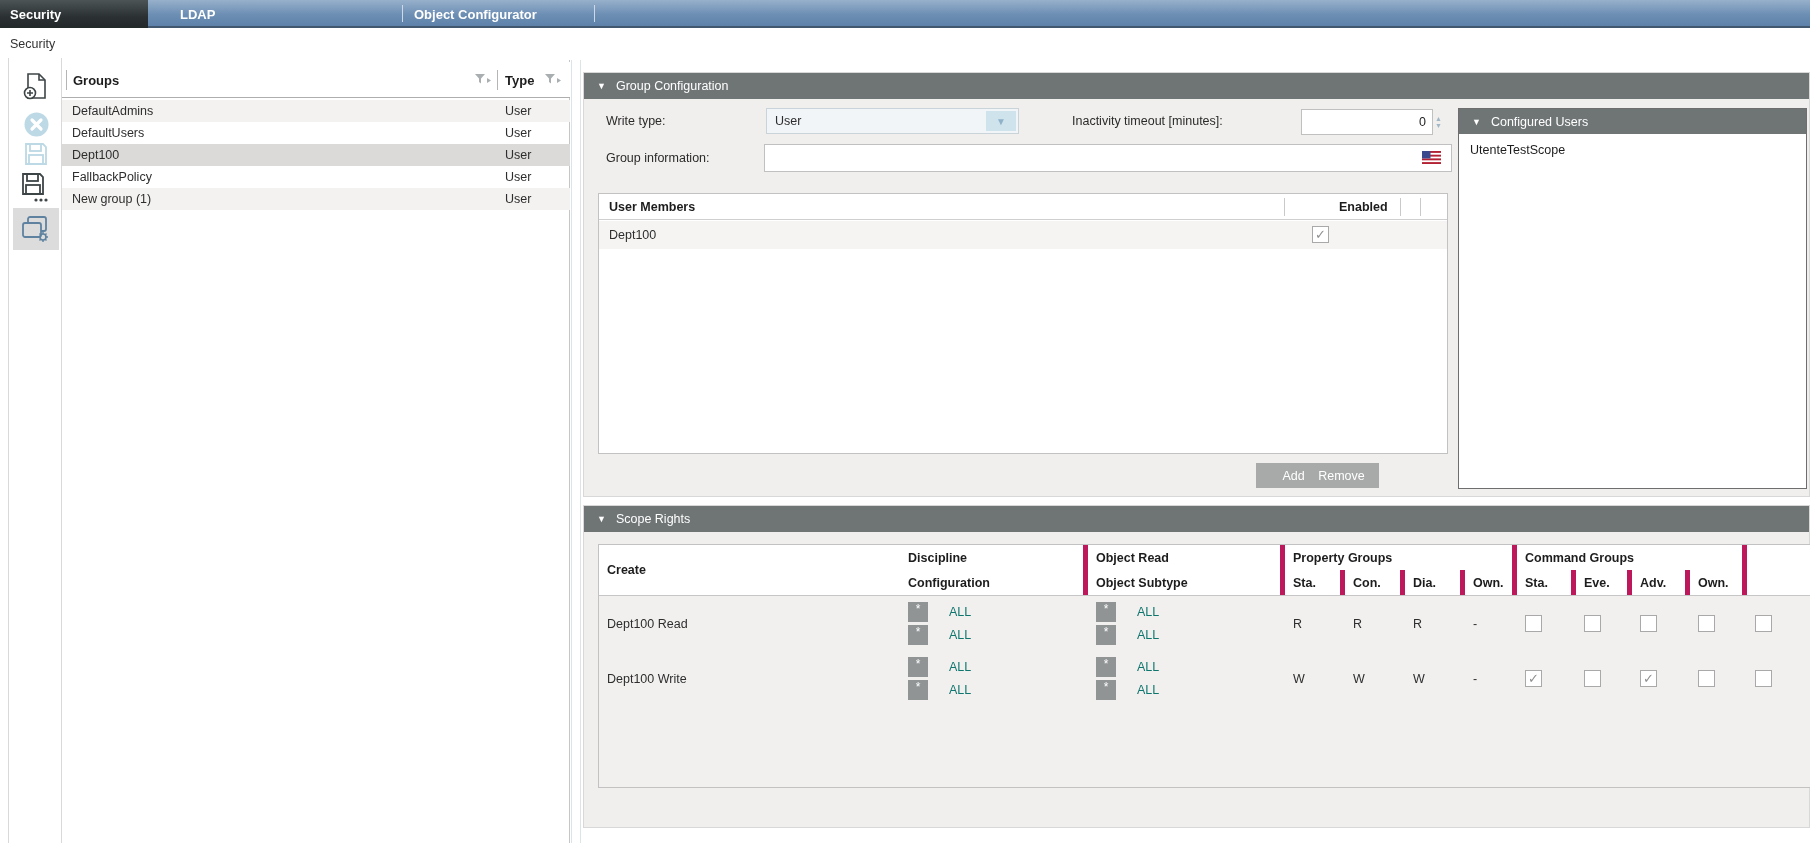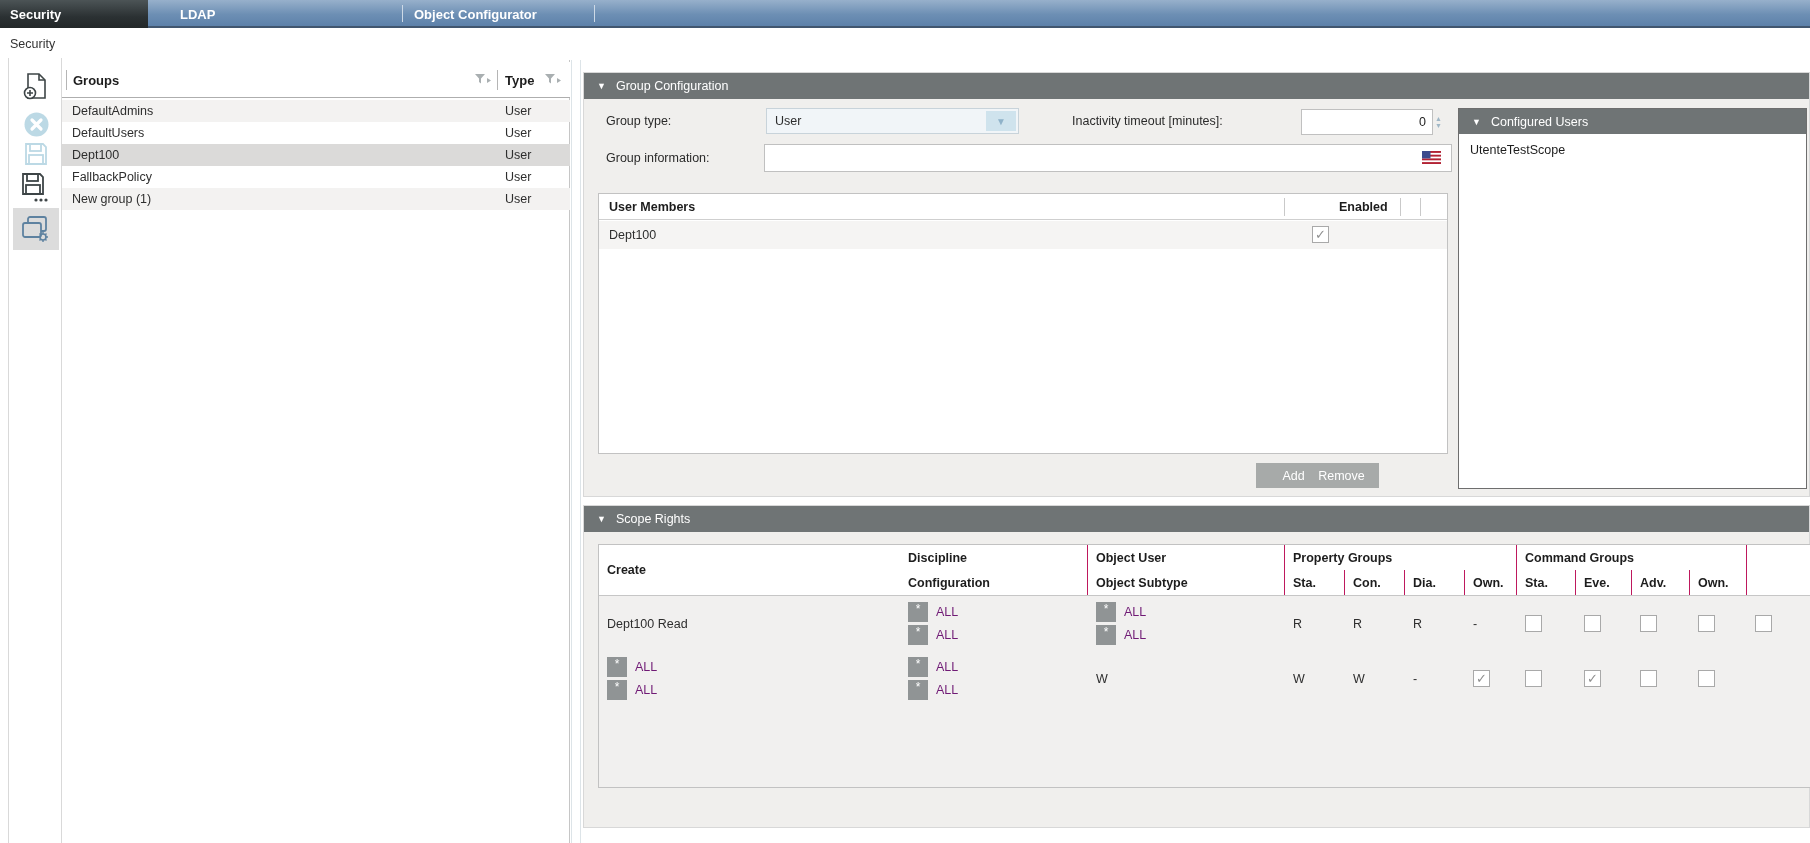--- a/index.html
+++ b/index.html
@@ -73,28 +73,28 @@
   
   #configured-users { left:874px; top:35px; width:349px; height:381px; background:#fff; border:1px solid #6e6e6e; }
   #configured-users .panel-hd { height:25px; }
   .cu-item { position:absolute; left:11px; top:31px; height:20px; display:flex; align-items:center; color:#1d1d1d; }
 
   
   #scope-rights { left:583px; top:505px; width:1227px; height:323px; background:#f0efed; border:1px solid #d8d8d8; }
   #scope-table { left:14px; top:38px; width:1216px; height:244px; background:#f1f0ef; border:1px solid #c2c2c2; }
   .sgrid { display:grid; grid-template-columns:301px 188px 197px 60px 60px 60px 52px 59px 56px 58px 57px 1fr; }
   #st-head { position:absolute; left:0; top:0; width:100%; grid-template-rows:25px 25px; background:#fff; border-bottom:1px solid #c6c6c6; }
-  #st-head > div { display:flex; align-items:center; padding-left:8px; font-weight:bold; color:#1d1d1d; border-right:1px solid #be185d; }
+  #st-head > div { display:flex; align-items:center; padding-left:8px; font-weight:bold; color:#1d1d1d; border-right:5px solid #be185d; }
   #st-head .nb { border-right:none; }
   .st-row { position:absolute; left:0; width:100%; height:55px; grid-auto-rows:55px; }
   .st-row > div { position:relative; display:flex; align-items:center; padding-left:8px; }
   .allcell { flex-direction:column; align-items:flex-start !important; justify-content:center; gap:3px; }
   .allbtn { display:flex; align-items:center; height:20px; }
   .allbtn .star { width:20px; height:20px; background:#909495; color:#fff; display:flex; align-items:flex-start; justify-content:center; font-size:12px; line-height:14px; }
-  .allbtn .al { margin-left:8px; color:#701a75; }
+  .allbtn .al { margin-left:21px; color:#0f766e; }
   .st-row .cb { position:static; }
 </style>
 </head>
 <body>
 
 <div id="screen">
 
   <div id="tabbar" class="abs">
     <div class="tab" id="tab-security">
         <span>Security</span>
@@ -195,21 +195,21 @@
   </div>
 
   <div id="splitter" class="abs"></div>
 
   <div id="group-config" class="abs">
     <div class="panel-hd">
       <span class="tri">▼</span>
       <span>Group Configuration</span>
     </div>
 
-    <div class="fldlabel" style="left:22px;top:35px">Group type:</div>
+    <div class="fldlabel" style="left:22px;top:35px">Write type:</div>
     <div id="group-type-select">
       <span class="val">User</span>
       <span class="dd">▼</span>
     </div>
 
     <div class="fldlabel" style="left:488px;top:35px">Inactivity timeout [minutes]:</div>
     <input id="inactivity-input" value="0" style="">
     <div class="spinner">
       <span>▲</span>
       <span>▼</span>
@@ -257,21 +257,21 @@
   <div id="scope-rights" class="abs">
     <div class="panel-hd">
       <span class="tri">▼</span>
       <span>Scope Rights</span>
     </div>
 
     <div id="scope-table" class="abs">
 
       <div id="st-head" class="sgrid">
         <div>Discipline</div>
-        <div>Object User</div>
+        <div>Object Read</div>
         <div style="grid-column:4/8">Property Groups</div>
         <div style="grid-column:8/12">Command Groups</div>
         <div style="grid-row:1/3" class="nb">Create</div>
         <div style="grid-row:2;grid-column:2">Configuration</div>
         <div style="grid-row:2;grid-column:3">Object Subtype</div>
         <div style="grid-row:2;grid-column:4">Sta.</div>
         <div style="grid-row:2;grid-column:5">Con.</div>
         <div style="grid-row:2;grid-column:6">Dia.</div>
         <div style="grid-row:2;grid-column:7">Own.</div>
         <div style="grid-row:2;grid-column:8">Sta.</div>
@@ -317,20 +317,21 @@
           </div>
         <div>
             <span class="cb"></span>
           </div>
         <div>
             <span class="cb"></span>
           </div>
       </div>
 
       <div class="st-row sgrid" style="top:106px">
+        <div>Dept100 Write</div>
         <div class="allcell">
           <span class="allbtn">
               <span class="star">*</span>
               <span class="al">ALL</span>
             </span>
           <span class="allbtn">
               <span class="star">*</span>
               <span class="al">ALL</span>
             </span>
         </div>

